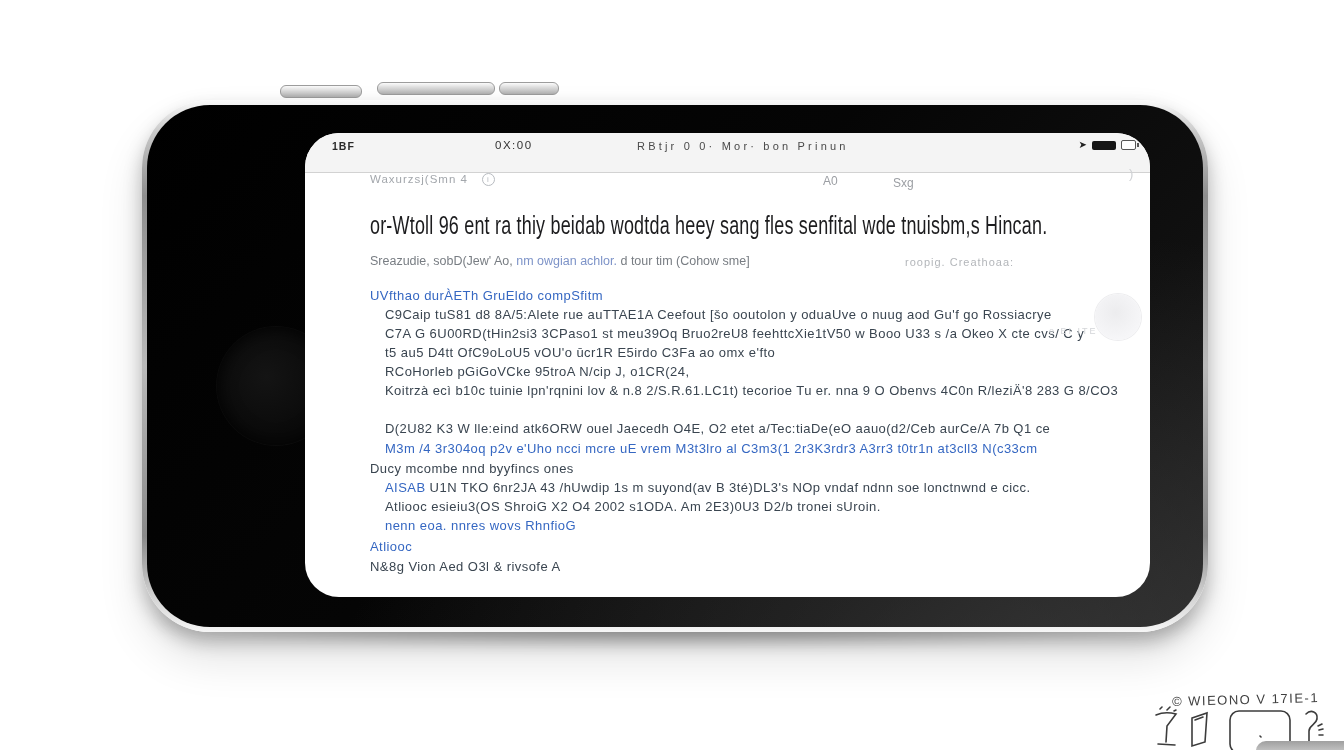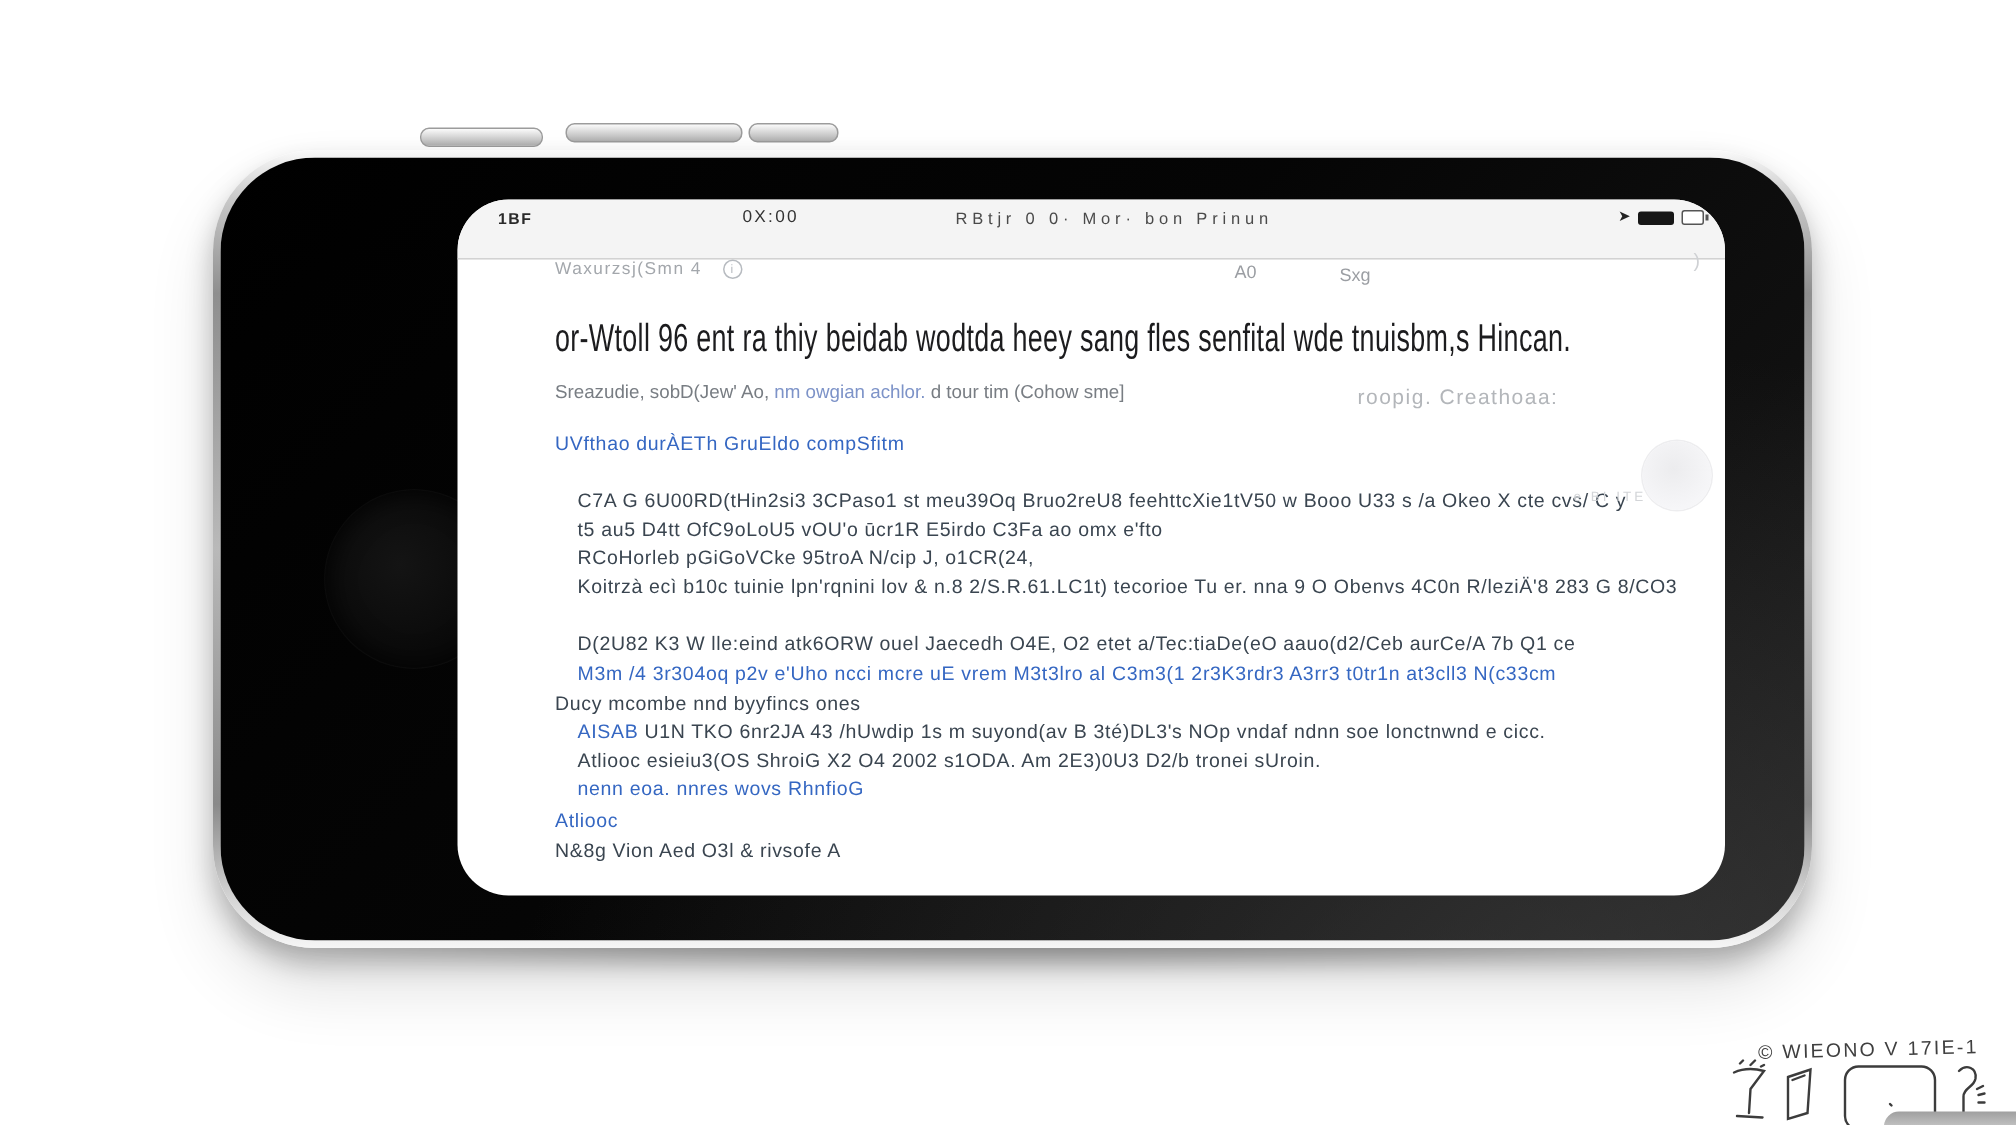--- a/index.html
+++ b/index.html
@@ -68,21 +68,21 @@
   .tool-a{position:absolute;left:478px;top:14px;font-size:12px;color:#9b9ea3;text-align:center;}
   .tool-b{position:absolute;left:548px;top:16px;font-size:12px;color:#9b9ea3;}
   .corner-mark{position:absolute;left:784px;top:6px;font-size:13px;color:#cfd1d4;}
   .article-title{
     position:absolute;left:25px;top:50px;width:160%;
     font-size:26px;color:#1c1c1e;white-space:nowrap;letter-spacing:0.3px;
     transform:scaleX(0.69);transform-origin:0 50%;
   }
   .byline{position:absolute;left:25px;top:94px;font-size:12.5px;color:#787d83;white-space:nowrap;}
   .byline .b-link{color:#7d93c8;}
-  .byline-right{position:absolute;left:560px;top:96px;font-size:14px;color:#b3b6ba;letter-spacing:1px;}
+  .byline-right{position:absolute;left:560px;top:96px;font-size:11px;color:#b3b6ba;letter-spacing:1px;}
   .body-line{position:absolute;left:25px;white-space:nowrap;font-size:13px;color:#3a4550;letter-spacing:0.45px;}
   .body-line.indent{left:40px;}
   .blue{color:#3567c2;}
   .lk{cursor:pointer;}
   
   .v-strip{
     position:absolute;left:812px;top:11px;height:232px;width:24px;
     writing-mode:vertical-rl;font-size:12px;color:#b6bac0;letter-spacing:1.5px;
     font-family:"DejaVu Sans Mono","Liberation Mono",monospace;opacity:0.9;
   }
@@ -139,20 +139,21 @@
         <span class="corner-mark">)</span>
 
         <h1 class="article-title" style="margin:0;font-weight:normal;">or-Wtoll 96 ent ra thiy beidab wodtda heey sang fles senfital wde tnuisbm,s Hincan.</h1>
 
         <div class="byline">
           <span>Sreazudie, sobD(Jew' Ao, </span><span class="b-link lk">nm owgian achlor.</span><span> d tour tim (Cohow sme]</span>
         </div>
         <span class="byline-right">roopig. Creathoaa:</span>
 
         <div class="body-line blue lk" style="top:128px;">UVfthao durÀETh GruEldo compSfitm</div>
+        <div class="body-line indent" style="top:147px;">C9Caip tuS81 d8 8A/5:Alete rue auTTAE1A Ceefout [šo ooutolon y oduaUve o nuug aod Gu'f go Rossiacrye</div>
         <div class="body-line indent" style="top:166px;">C7A G 6U00RD(tHin2si3 3CPaso1 st meu39Oq Bruo2reU8 feehttcXie1tV50 w Booo U33 s /a Okeo X cte cvs/ C y</div>
         <div class="body-line indent" style="top:185px;">t5 au5 D4tt OfC9oLoU5 vOU'o ūcr1R E5irdo C3Fa ao omx e'fto</div>
         <div class="body-line indent" style="top:204px;">RCoHorleb pGiGoVCke 95troA N/cip J, o1CR(24,</div>
         <div class="body-line indent" style="top:223px;">Koitrzà ecì b10c tuinie lpn'rqnini lov &amp; n.8 2/S.R.61.LC1t) tecorioe Tu er. nna 9 O Obenvs 4C0n R/leziÄ'8 283 G 8/CO3</div>
         <div class="body-line indent" style="top:261px;">D(2U82 K3 W lle:eind atk6ORW ouel Jaecedh O4E, O2 etet a/Tec:tiaDe(eO aauo(d2/Ceb aurCe/A 7b Q1 ce</div>
         <div class="body-line indent blue lk" style="top:281px;">M3m /4 3r304oq p2v e'Uho ncci mcre uE vrem  M3t3lro al C3m3(1  2r3K3rdr3 A3rr3  t0tr1n at3cll3  N(c33cm</div>
 
         <div class="body-line" style="top:301px;">Ducy mcombe nnd byyfincs ones</div>
         <div class="body-line indent" style="top:320px;">
           <span class="blue lk">AISAB</span><span> U1N TKO 6nr2JA 43 /hUwdip 1s  m suyond(av B 3té)DL3's NOp vndaf ndnn soe lonctnwnd e cicc.</span>

